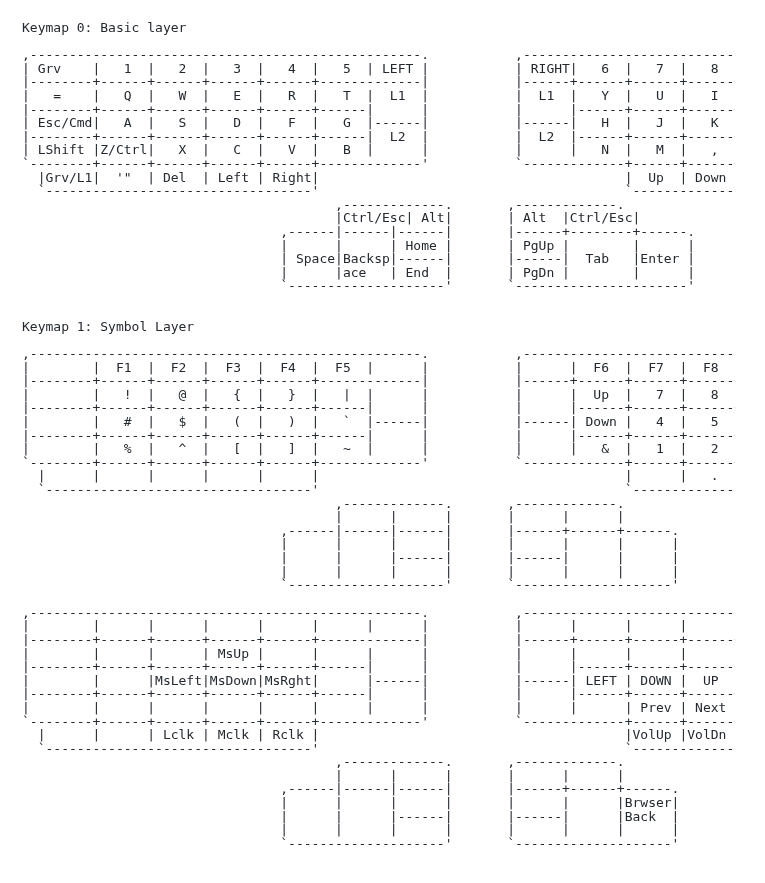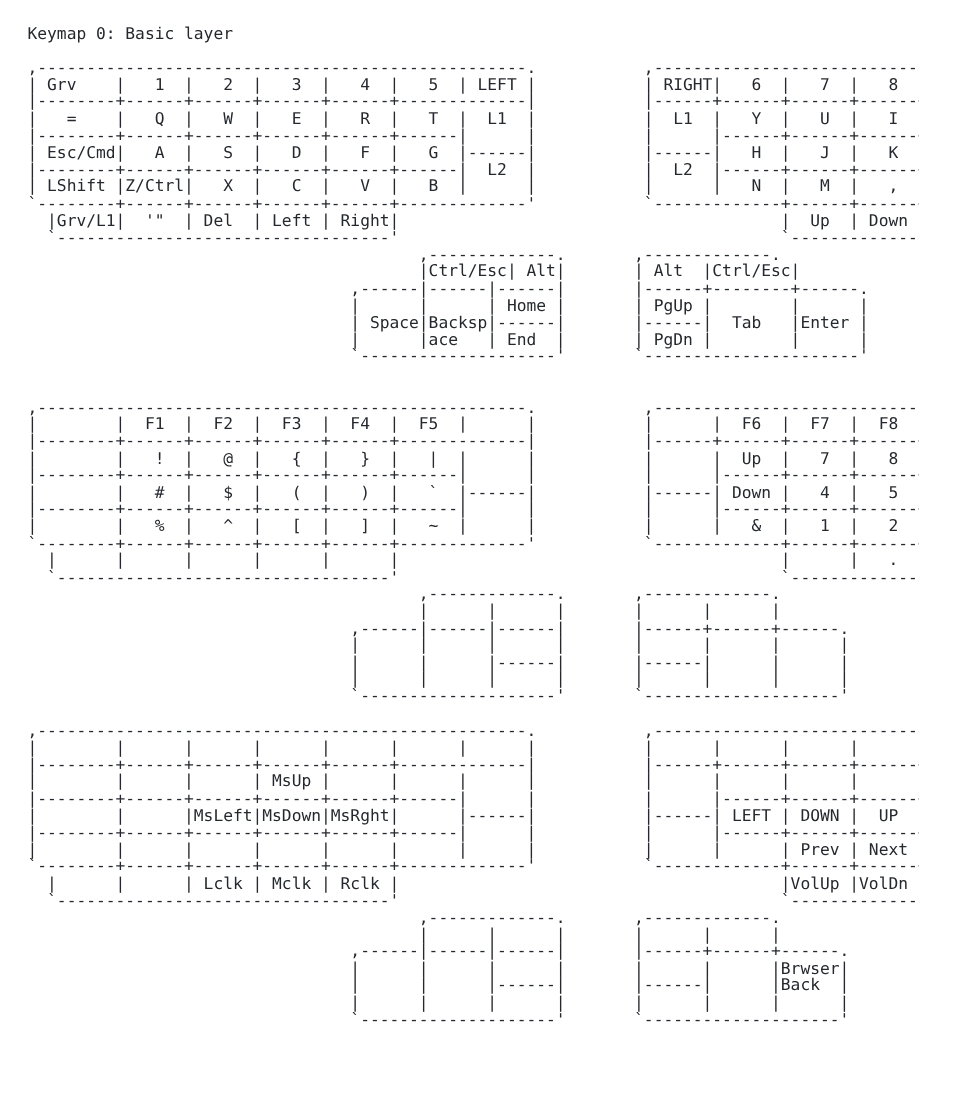--- a/index.html
+++ b/index.html
@@ -57,20 +57,21 @@
                                         ,-------------.       ,-------------.
                                         |Ctrl/Esc| Alt|       | Alt  |Ctrl/Esc|
                                  ,------|------|------|       |------+--------+------.
                                  |      |      | Home |       | PgUp |        |      |
                                  | Space|Backsp|------|       |------|  Tab   |Enter |
                                  |      |ace   | End  |       | PgDn |        |      |
                                  `--------------------'       `----------------------'</pre>
   </section>
 
   <section>
+    <pre class="keymap-title">Keymap 1: Symbol Layer</pre>
     <pre class="keymap-diagram section-gap-1">,--------------------------------------------------.           ,--------------------------------------------------.
 |        |  F1  |  F2  |  F3  |  F4  |  F5  |      |           |      |  F6  |  F7  |  F8  |  F9  | F10  |  F11   |
 |--------+------+------+------+------+-------------|           |------+------+------+------+------+------+--------|
 |        |   !  |   @  |   {  |   }  |   |  |      |           |      |  Up  |   7  |   8  |   9  |   *  |  F12   |
 |--------+------+------+------+------+------|      |           |      |------+------+------+------+------+--------|
 |        |   #  |   $  |   (  |   )  |   `  |------|           |------| Down |   4  |   5  |   6  |   +  |        |
 |--------+------+------+------+------+------|      |           |      |------+------+------+------+------+--------|
 |        |   %  |   ^  |   [  |   ]  |   ~  |      |           |      |   &amp;  |   1  |   2  |   3  |   \  |        |
 `--------+------+------+------+------+-------------'           `-------------+------+------+------+------+--------'
   |      |      |      |      |      |                                       |      |   .  |   0  |   =  |      |

